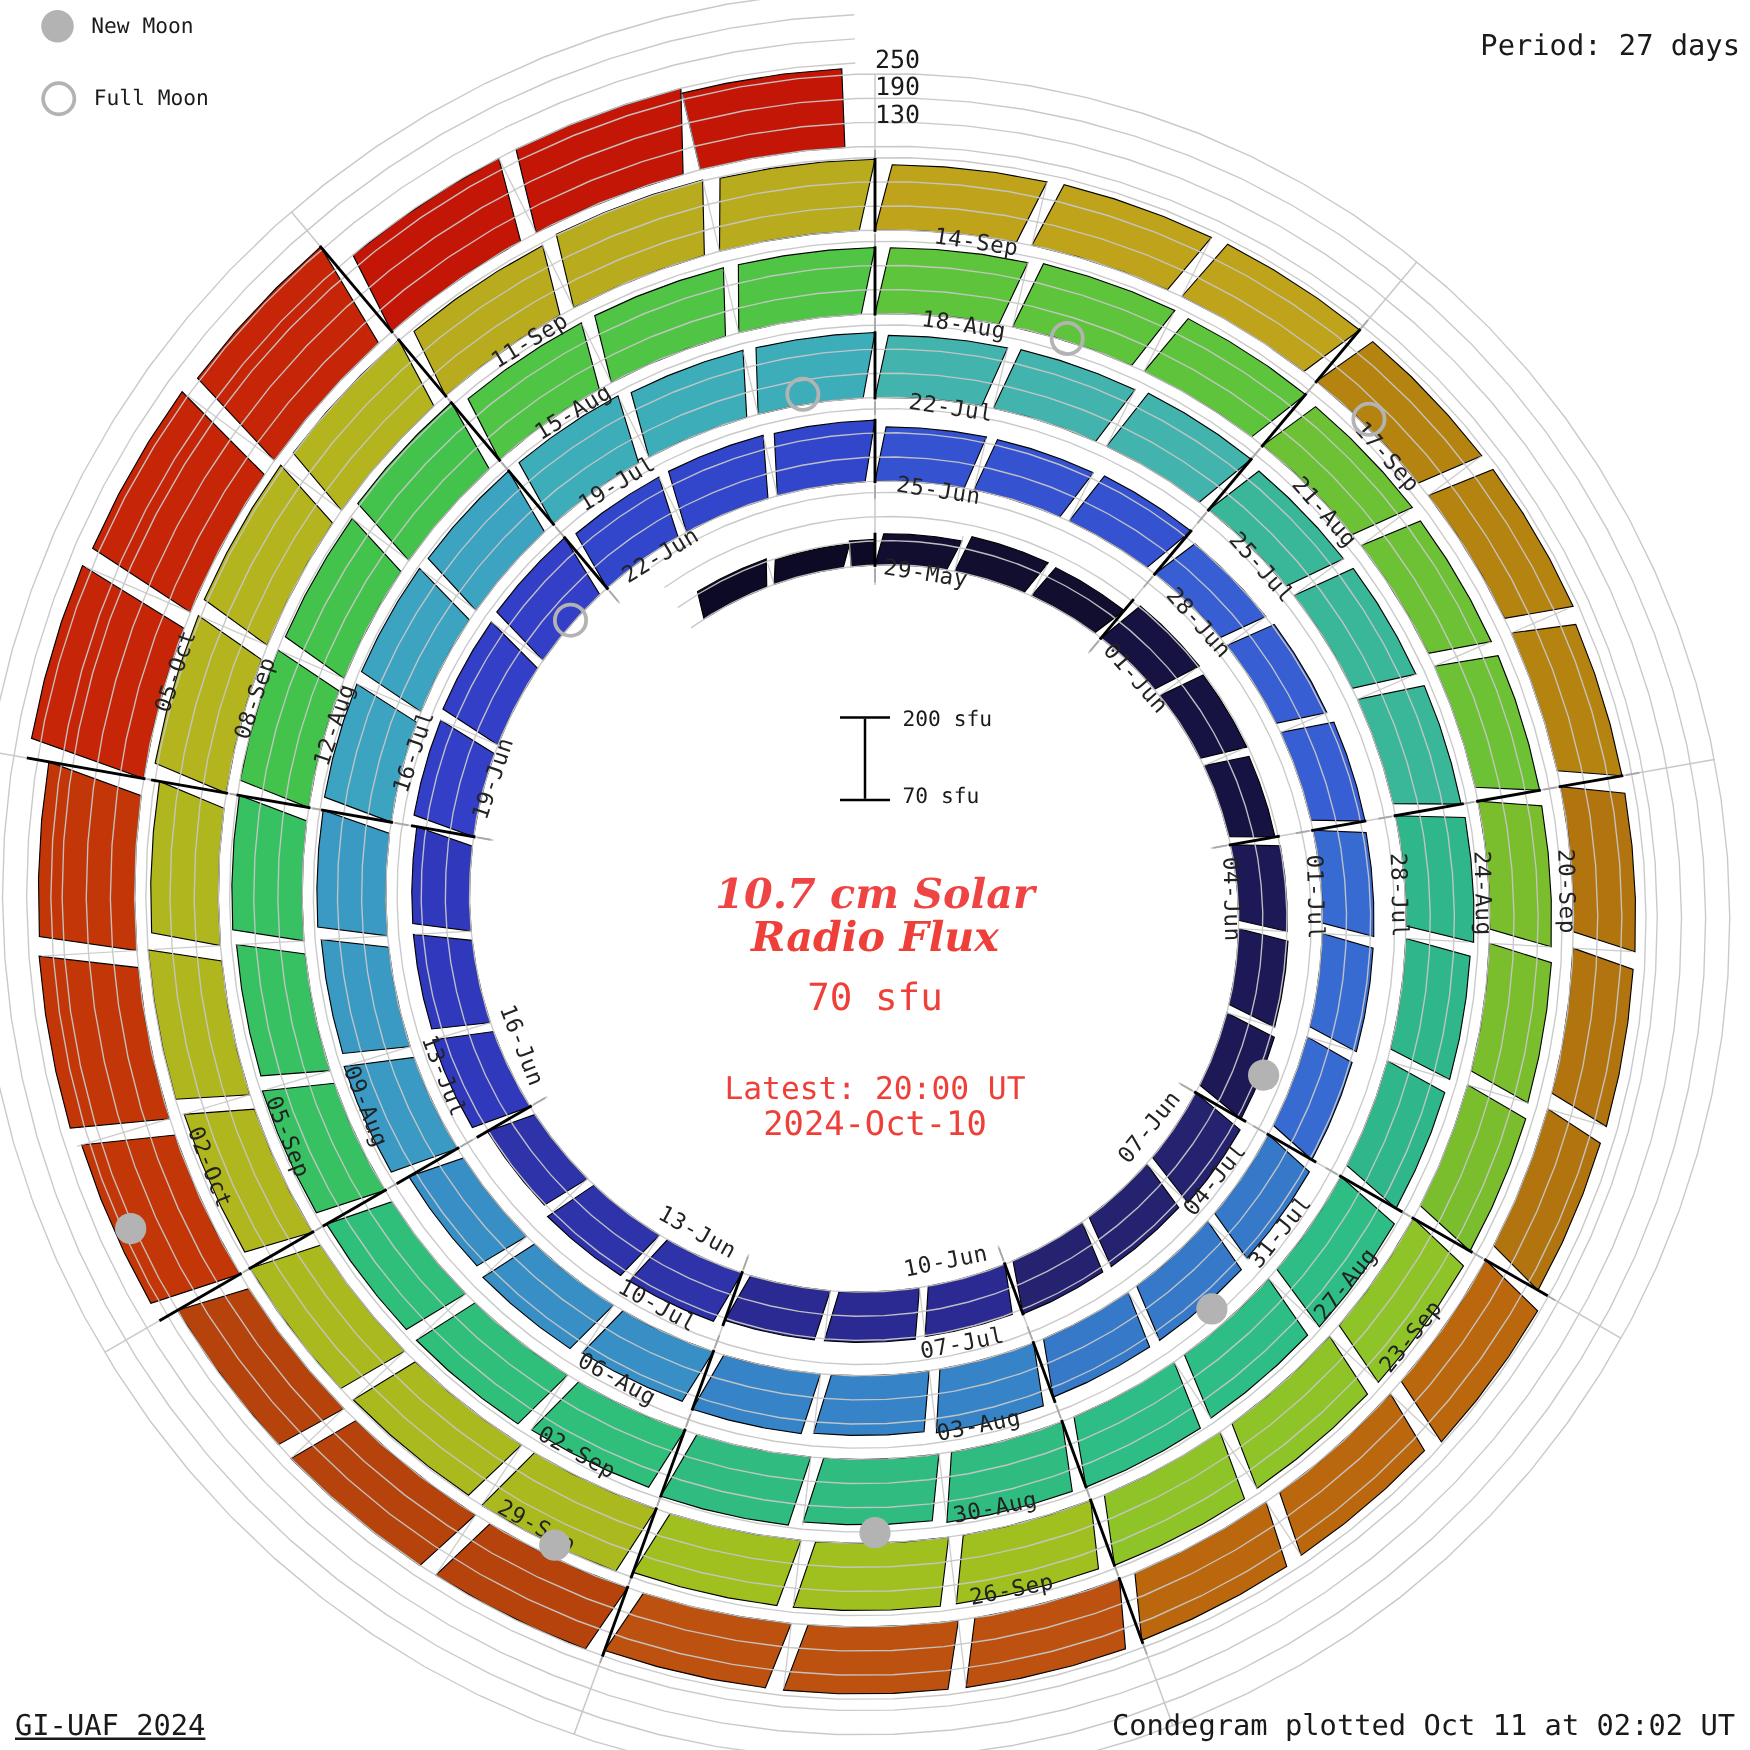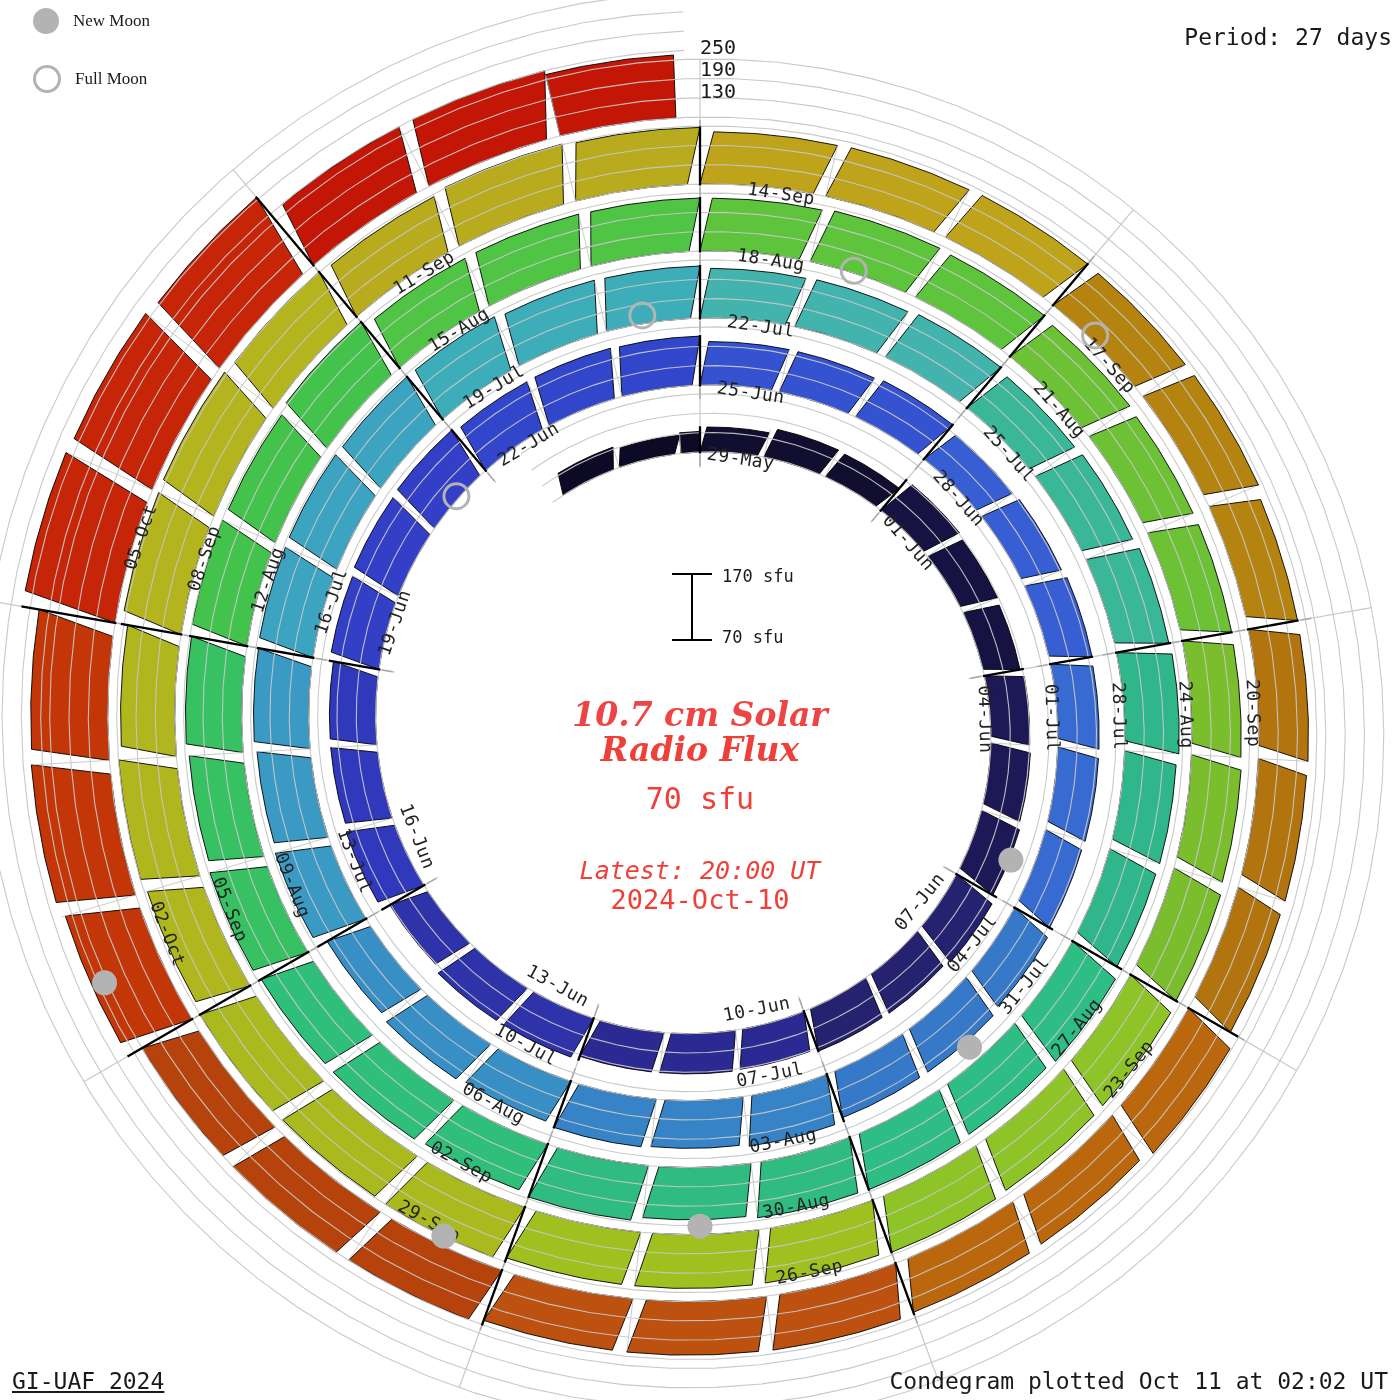--- a/index.html
+++ b/index.html
@@ -1,20 +1,20 @@
 <!DOCTYPE html>
 <html><head>
 <meta charset="utf-8">
 <style>
   html,body{margin:0;padding:0;background:#ffffff;}
   body{width:1400px;height:1400px;position:relative;overflow:hidden;
        font-family:"DejaVu Sans Mono", monospace;color:#1a1a1a;}
   .abs{position:absolute;}
   .corner{font-size:23px;letter-spacing:0px;white-space:nowrap;}
-  .legend-row{display:flex;align-items:center;gap:14px;font-family:Liberation Serif, serif;}
+  .legend-row{display:flex;align-items:center;gap:14px;}
   .legend-label{font-size:17px;}
   .moon-swatch{width:26px;height:26px;border-radius:50%;}
   .moon-new{background:#b3b3b3;}
   .moon-full{background:#ffffff;border:3px solid #b3b3b3;width:22px;height:22px;}
   .scale-labels{font-size:20px;line-height:22px;text-align:left;}
   .center-block{text-align:center;}
   .title{font-family:"DejaVu Serif", serif;font-style:italic;font-weight:bold;
          font-size:33px;line-height:35px;white-space:nowrap;}
   .curval{font-size:30px;margin-top:14px;}
   .latest{font-size:25px;line-height:29px;margin-top:40px;white-space:nowrap;}
@@ -448,25 +448,25 @@
 
 <div class="abs scale-labels" style="left:700px;top:36px;">
   <div>250</div>
   <div>190</div>
   <div>130</div>
 </div>
 
 <div class="abs" style="left:672px;top:573px;width:40px;height:64px;border-top:2px solid #000;border-bottom:2px solid #000;">
   <div style="position:absolute;left:19px;top:0;width:2px;height:64px;background:#000;"></div>
 </div>
-<div class="abs sbar-label" style="left:722px;top:566px;">170 sfu</div>
+<div class="abs sbar-label" style="left:722px;top:566px;">200 sfu</div>
 <div class="abs sbar-label" style="left:722px;top:627px;">70 sfu</div>
 
 <div class="abs center-block" style="left:450px;top:697px;width:500px;">
   <div class="title" style="color: #ef4444;">10.7 cm Solar</div>
   <div class="title" style="color: rgb(238, 64, 56);">Radio Flux</div>
   <div class="curval" style="color: rgb(238, 64, 56);">70 sfu</div>
-  <div class="latest" style="color: rgb(238, 64, 56); font-style: italic;">Latest: 20:00 UT</div>
+  <div class="latest" style="color: rgb(238, 64, 56);">Latest: 20:00 UT</div>
   <div class="latest latest2" style="margin-top: 0px; color: rgb(238, 64, 56);">2024-Oct-10</div>
 </div>
 
 <div class="abs corner" style="left:12px;bottom:6px;text-decoration:underline;">GI-UAF 2024</div>
 <div class="abs corner" style="right:12px;bottom:6px;">Condegram plotted Oct 11 at 02:02 UT</div>
 
 </body></html>

